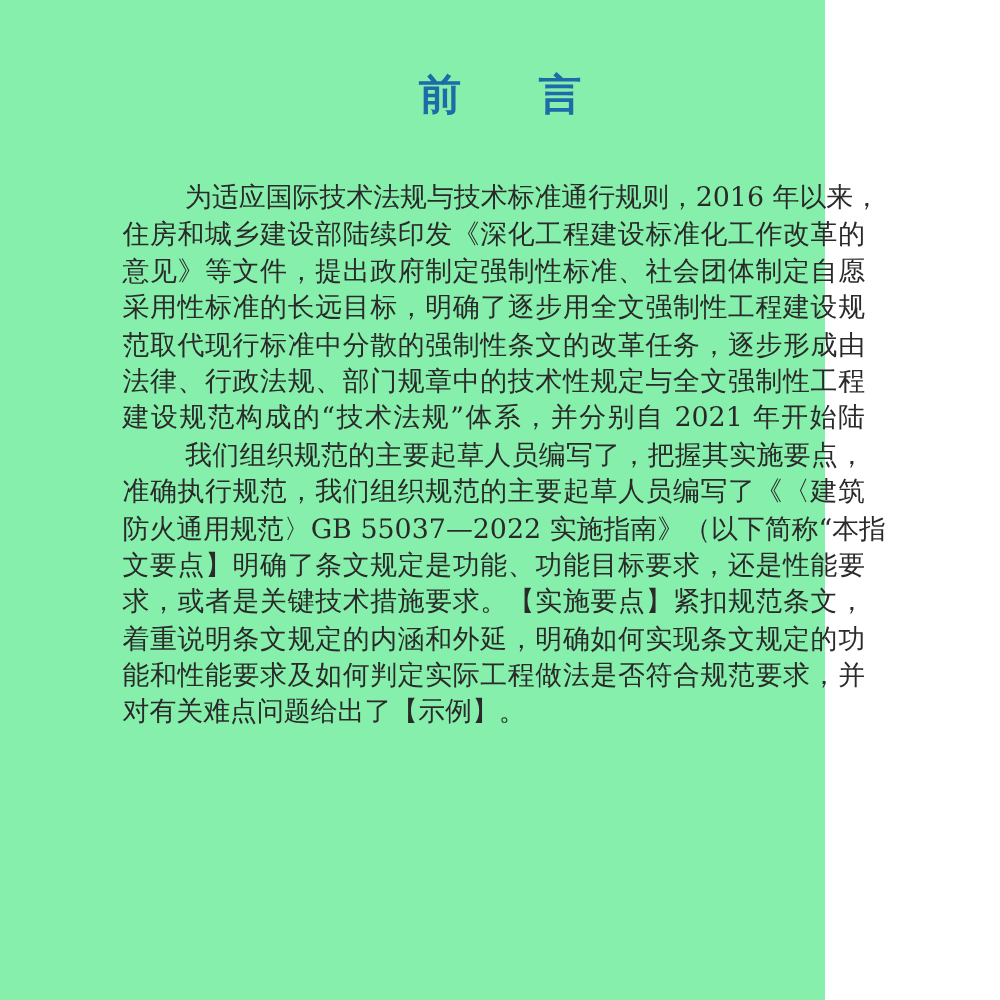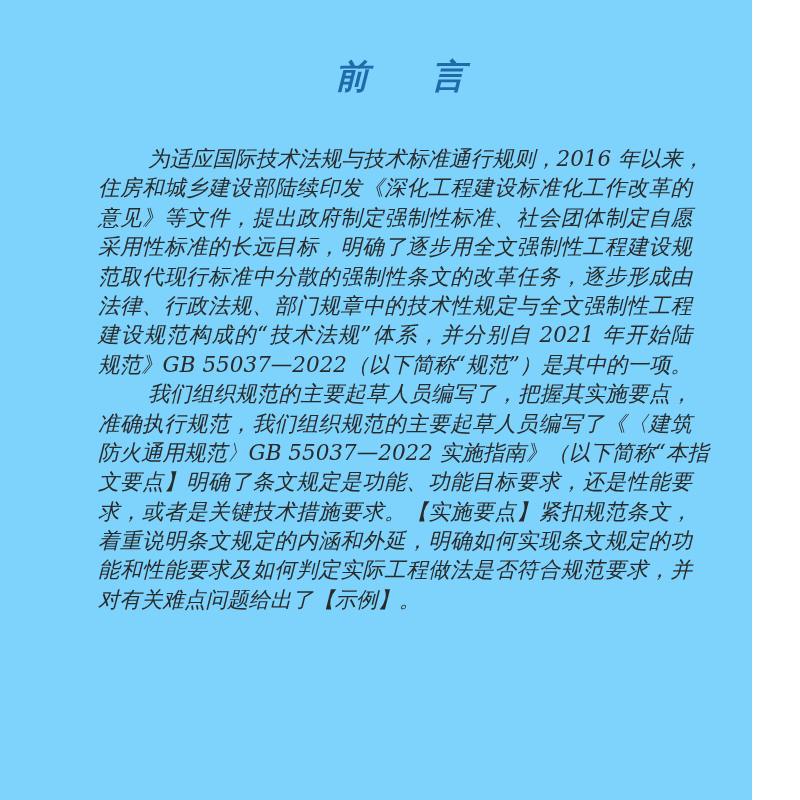--- a/index.html
+++ b/index.html
@@ -11,23 +11,22 @@
       width: 800px;
       height: 800px;
       position: relative;
       overflow: hidden;
       font-family: "DejaVu Serif", "Liberation Serif", serif;
       color: #2a2a2a;
     }
     .page {
       position: absolute;
       left: 0; top: 0;
-      width: 752px; height: 800px;
-      background: #7dd3fc;
-      font-style: italic;
+      width: 660px; height: 800px;
+      background: #86efac;
     }
     .title {
       position: absolute;
       top: 54px;
       left: 0;
       width: 800px;
       text-align: center;
       font-size: 34px;
       font-weight: bold;
       color: #1f6aa8;
@@ -72,21 +71,20 @@
 
   <div class="body">
     <div>
       <div class="line indent">为适应国际技术法规与技术标准通行规则，2016 年以来，</div>
       <div class="line">住房和城乡建设部陆续印发《深化工程建设标准化工作改革的</div>
       <div class="line">意见》等文件，提出政府制定强制性标准、社会团体制定自愿</div>
       <div class="line">采用性标准的长远目标，明确了逐步用全文强制性工程建设规</div>
       <div class="line">范取代现行标准中分散的强制性条文的改革任务，逐步形成由</div>
       <div class="line">法律、行政法规、部门规章中的技术性规定与全文强制性工程</div>
       <div class="line">建设规范构成的“技术法规”体系，并分别自 2021 年开始陆</div>
-      <div class="line">规范》GB 55037—2022（以下简称“规范”）是其中的一项。</div>
     </div>
     <div>
       <div class="line indent">我们组织规范的主要起草人员编写了，把握其实施要点，</div>
       <div class="line">准确执行规范，我们组织规范的主要起草人员编写了《〈建筑</div>
       <div class="line">防火通用规范〉GB 55037—2022 实施指南》（以下简称“本指</div>
       <div class="line">文要点】明确了条文规定是功能、功能目标要求，还是性能要</div>
       <div class="line">求，或者是关键技术措施要求。【实施要点】紧扣规范条文，</div>
       <div class="line">着重说明条文规定的内涵和外延，明确如何实现条文规定的功</div>
       <div class="line">能和性能要求及如何判定实际工程做法是否符合规范要求，并</div>
       <div class="line last">对有关难点问题给出了【示例】。</div>

